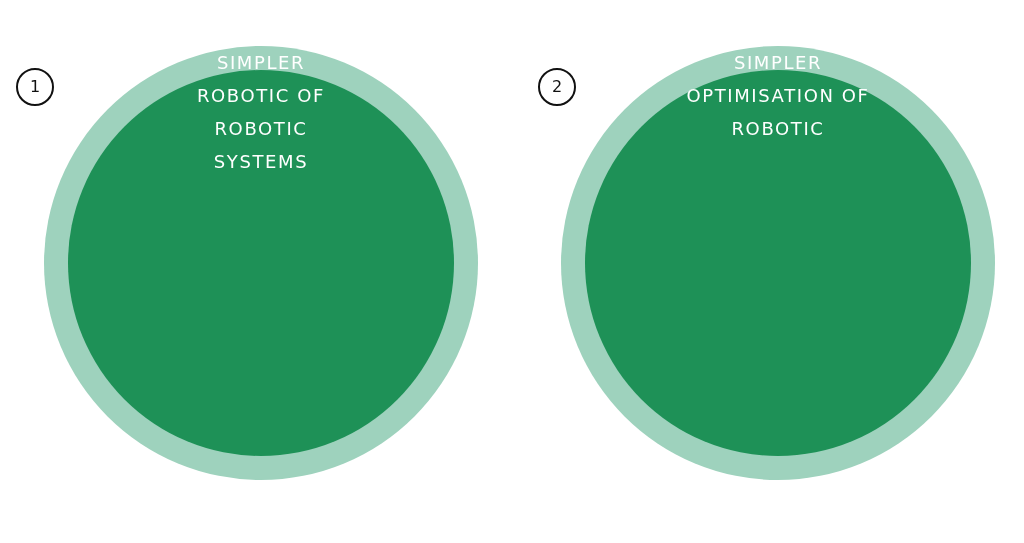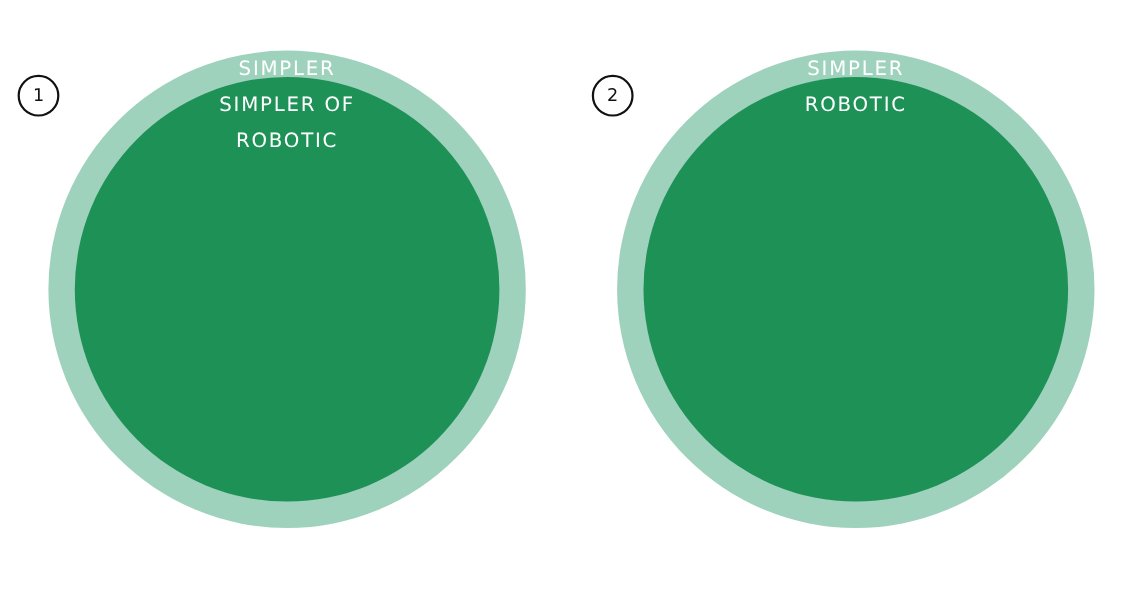--- a/index.html
+++ b/index.html
@@ -106,31 +106,33 @@
 
   <div class="badge" id="badge-1">
     <span class="badge-label">1</span>
   </div>
 
   <div class="circle-group" id="circle-group-1">
     <div class="outer-ring"></div>
     <div class="inner-disc"></div>
     <div class="disc-text">
       <div class="disc-line">SIMPLER</div>
-      <div class="disc-line">SIMPLER OF</div>
+      <div class="disc-line">ROBOTIC OF</div>
       <div class="disc-line">ROBOTIC</div>
+      <div class="disc-line">SYSTEMS</div>
     </div>
   </div>
 
   <div class="badge" id="badge-2">
     <span class="badge-label">2</span>
   </div>
 
   <div class="circle-group" id="circle-group-2">
     <div class="outer-ring"></div>
     <div class="inner-disc"></div>
     <div class="disc-text">
       <div class="disc-line">SIMPLER</div>
+      <div class="disc-line">OPTIMISATION OF</div>
       <div class="disc-line">ROBOTIC</div>
     </div>
   </div>
 
 </div>
 
 </body></html>

